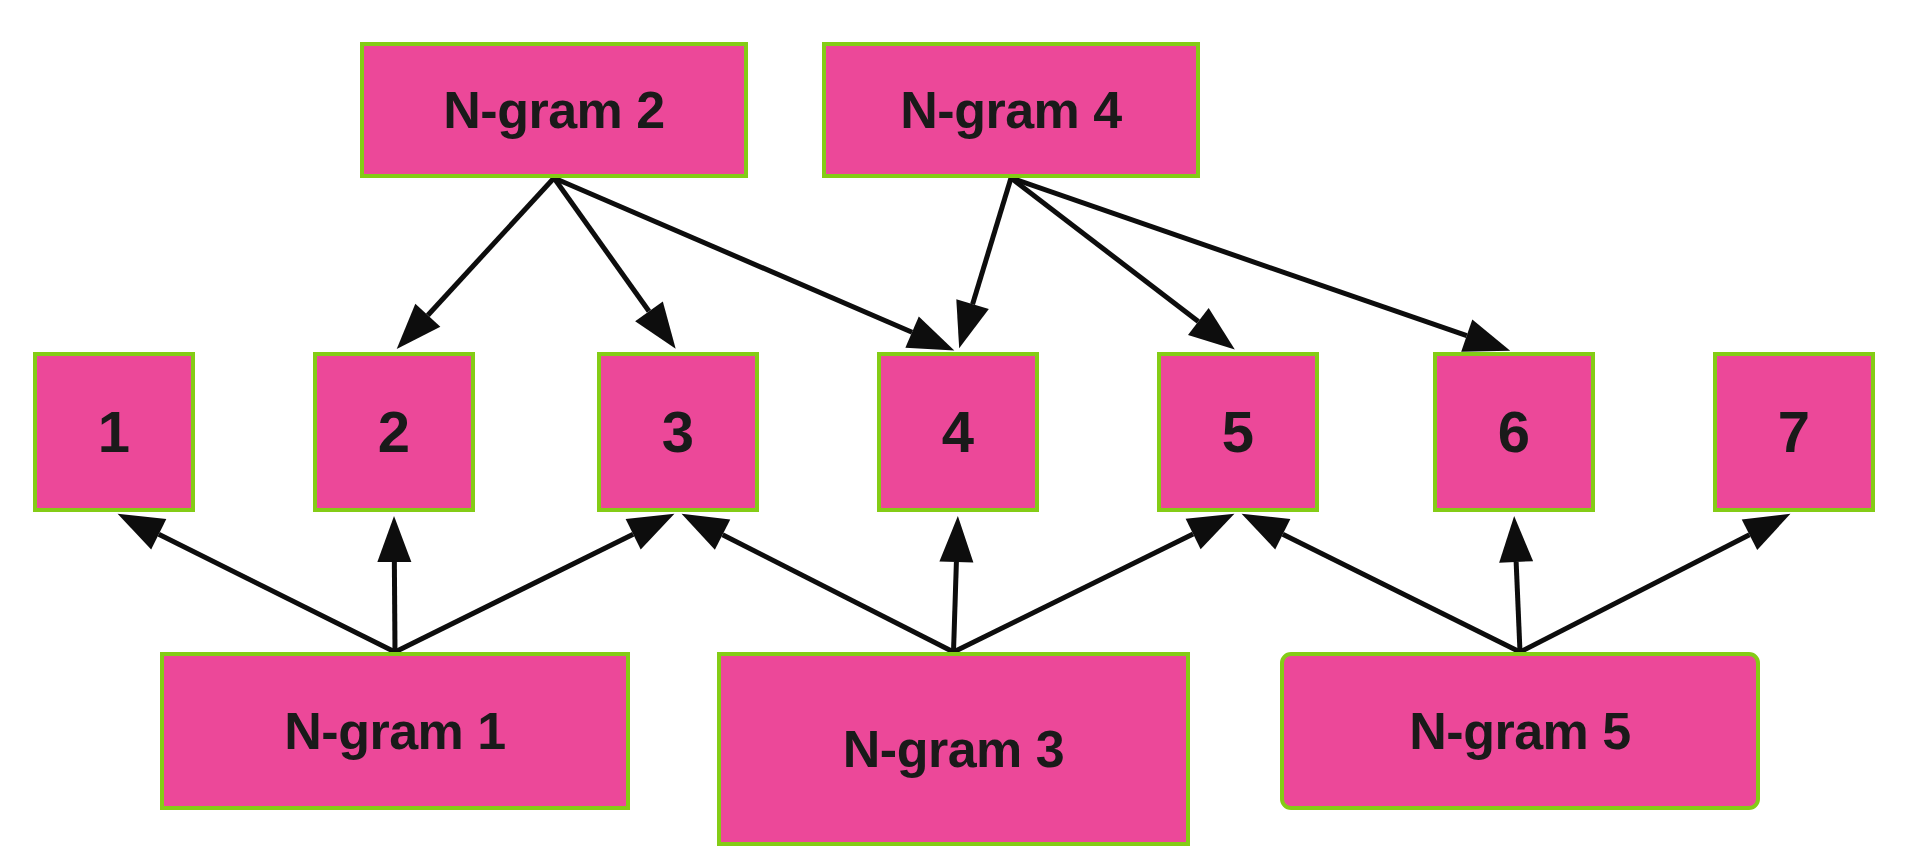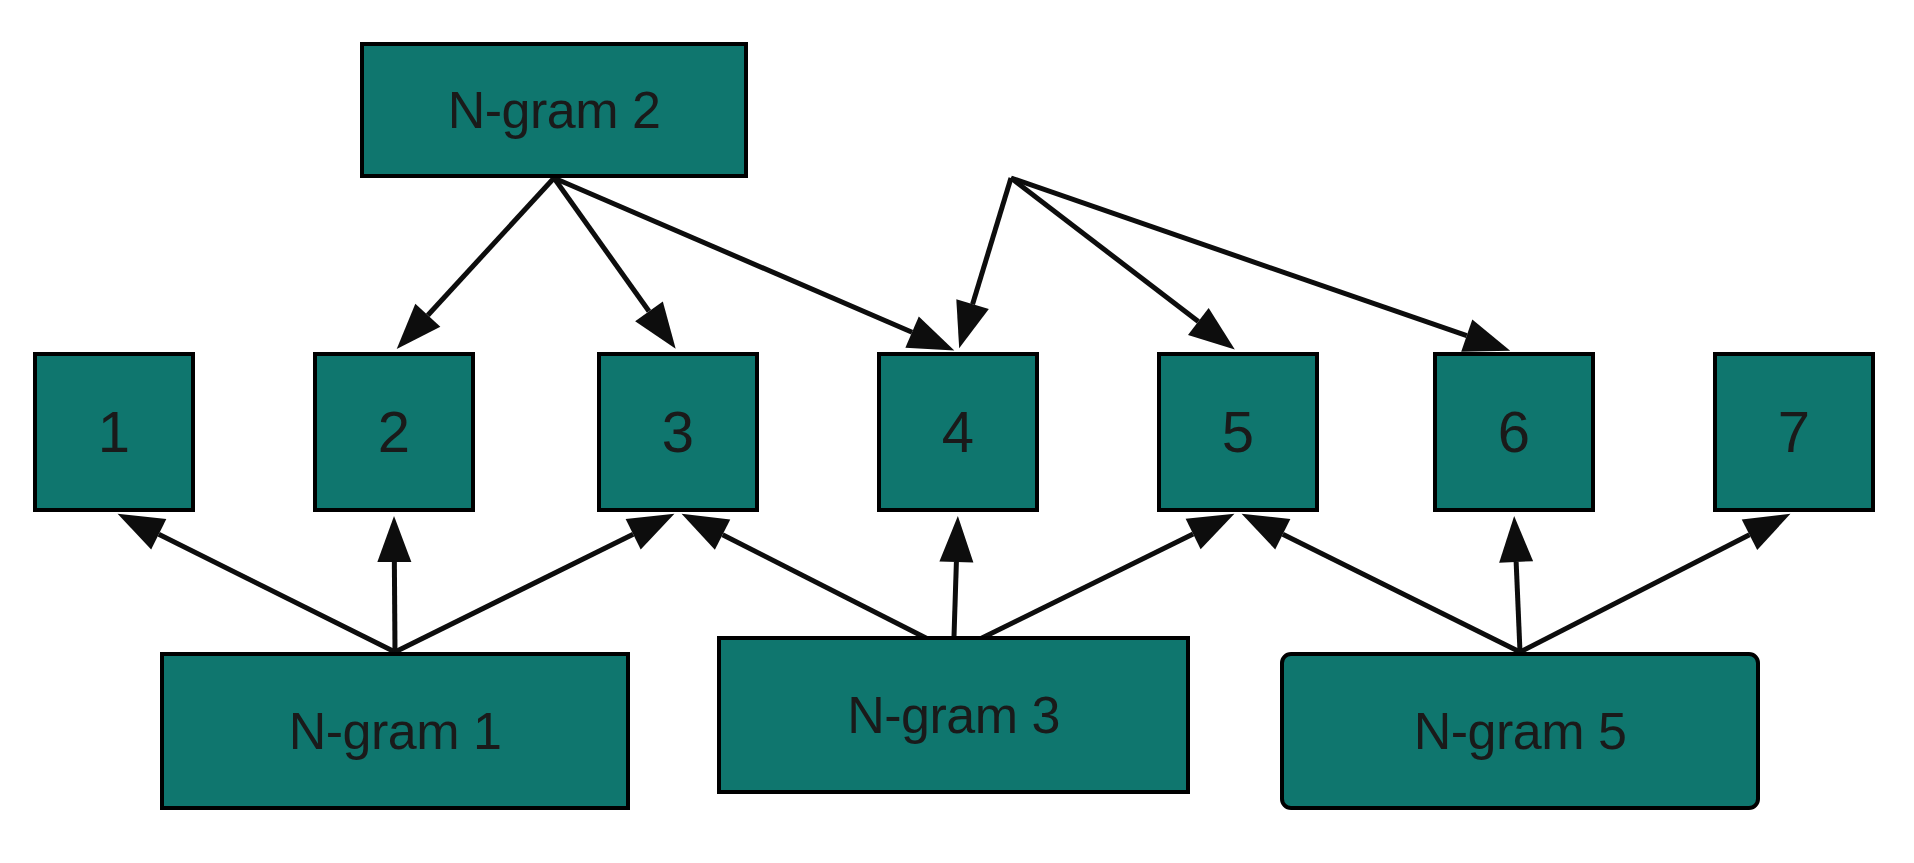--- a/index.html
+++ b/index.html
@@ -22,26 +22,27 @@
     position: absolute;
     left: 0;
     top: 0;
     width: 1914px;
     height: 863px;
     pointer-events: none;
   }
   .node {
     position: absolute;
     box-sizing: border-box;
-    background: #0f766e;
-    border: 4px solid #000000;
+    background: #ec4899;
+    border: 4px solid #84cc16;
     display: flex;
     align-items: center;
     justify-content: center;
     z-index: 2;
+    font-weight: bold;
   }
   .node-label {
     color: #1a1a1a;
     line-height: 1;
     white-space: nowrap;
   }
   .ngram-node .node-label {
     font-size: 52px;
     letter-spacing: -0.5px;
   }
@@ -113,20 +114,23 @@
       </g>
       <g>
         <line x1="1520" y1="652" x2="1749.475339499242" y2="534.749826533234" stroke="#0d0d0d" stroke-width="5" stroke-linecap="butt"></line>
         <polygon points="1790.4380271599393,513.8199861226587 1757.2102805205416,549.8882111034917 1741.7403984779423,519.6114419629763" fill="#0d0d0d"></polygon>
       </g>
     </svg>
 
   <div class="node ngram-node" style="left: 360px; top: 42px; width: 388px; height: 136px;">
     <span class="node-label">N-gram 2</span>
   </div>
+  <div class="node ngram-node" style="left: 822px; top: 42px; width: 378px; height: 136px;">
+    <span class="node-label">N-gram 4</span>
+  </div>
 
   <div class="node token-node" style="left: 33px; top: 352px; width: 162px; height: 160px;">
     <span class="node-label">1</span>
   </div>
   <div class="node token-node" style="left: 313px; top: 352px; width: 162px; height: 160px;">
     <span class="node-label">2</span>
   </div>
   <div class="node token-node" style="left: 597px; top: 352px; width: 162px; height: 160px;">
     <span class="node-label">3</span>
   </div>
@@ -139,20 +143,20 @@
   <div class="node token-node" style="left: 1433px; top: 352px; width: 162px; height: 160px;">
     <span class="node-label">6</span>
   </div>
   <div class="node token-node" style="left: 1713px; top: 352px; width: 162px; height: 160px;">
     <span class="node-label">7</span>
   </div>
 
   <div class="node ngram-node" style="left: 160px; top: 652px; width: 470px; height: 158px;">
     <span class="node-label">N-gram 1</span>
   </div>
-  <div class="node ngram-node" style="left: 717px; top: 636px; width: 473px; height: 158px;">
+  <div class="node ngram-node" style="left: 717px; top: 652px; width: 473px; height: 194px;">
     <span class="node-label">N-gram 3</span>
   </div>
   <div class="node ngram-node" style="left: 1280px; top: 652px; width: 480px; height: 158px; border-radius: 11px;">
     <span class="node-label">N-gram 5</span>
   </div>
 
 </div>
 
 </body></html>

